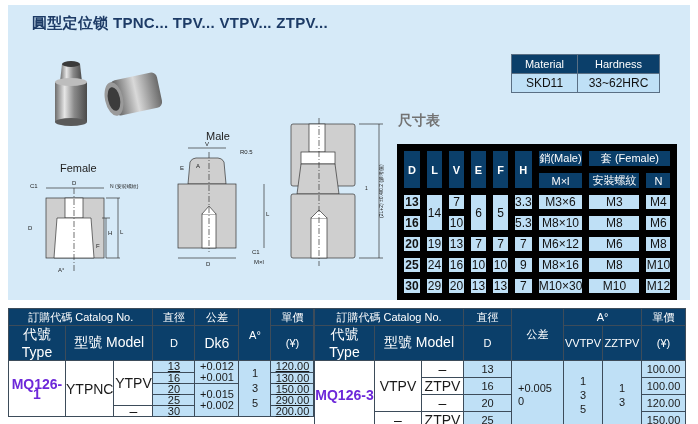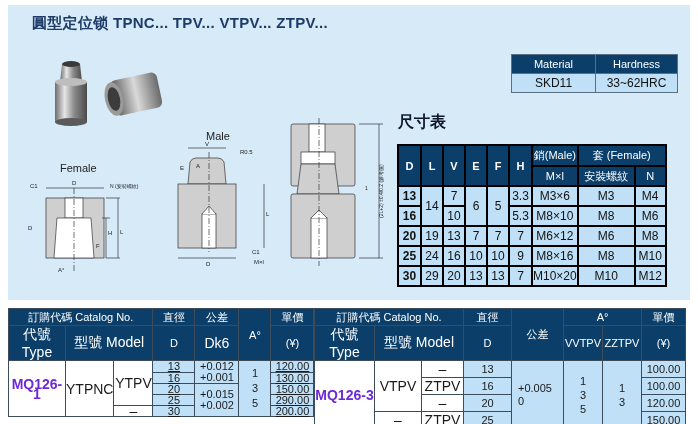--- a/index.html
+++ b/index.html
@@ -8,29 +8,29 @@
 
   .panel { position: absolute; left: 8px; top: 5px; width: 682px; height: 295px; background: #d6eaf8; }
 
   .title { position: absolute; left: 32px; top: 14px; font-size: 15px; font-weight: bold; color: #1d3b66; letter-spacing: 0.3px; }
 
   
   .mat { position: absolute; left: 511px; top: 54px; border-collapse: collapse; font-size: 11px; }
   .mat td { border: 1px solid #5a6f84; text-align: center; height: 19px; padding: 0 4px; }
   .mat .hd { background: #0b3f6a; color: #ffffff; }
   .mat .val { background: #bfe0f6; color: #111; font-size: 12px; }
-  .mat td.c1 { width: 84px; }
+  .mat td.c1 { width: 66px; }
   .mat td.c2 { width: 82px; margin-top: 46px; }
   .boxletter { display: inline-block; background: #fff; color: #0b3f6a; font-weight: bold; font-size: 10px; line-height: 11px; padding: 0 1px; margin-right: 2px; }
 
-  .dimtitle { position: absolute; left: 398px; top: 112px; font-size: 16px; font-weight: bold; color: #0f172a; }
+  .dimtitle { position: absolute; left: 398px; top: 112px; font-size: 14px; font-weight: bold; color: #737373; }
 
   
   .dim { position: absolute; left: 397px; top: 144px; border-collapse: collapse; font-size: 11px; }
-  .dim td { border: 2px solid #000000; text-align: center; padding: 0; }
+  .dim td { border: 7px solid #000000; text-align: center; padding: 0; }
   .dim .hd { background: #0b3f6a; color: #fff; font-weight: bold; }
   .dim .hd.sm { font-weight: normal; font-size: 11px; }
   .dim .v { background: #bfe0f6; color: #111; height: 20px; font-size: 12px; }
   .dim .bold { font-weight: bold; }
 
   
   .ord { position: absolute; top: 308px; border-collapse: collapse; font-size: 11px; }
   .ord td { border: 1px solid #3d4c5a; text-align: center; padding: 0; }
   .ord .hd { background: #0b3f6a; color: #fff; height: 17px; }
   .ord .w { background: #ffffff; }
@@ -232,21 +232,21 @@
     <td class="v">M8</td>
     <td class="v">M10</td>
   </tr>
   <tr>
     <td class="v bold">30</td>
     <td class="v">29</td>
     <td class="v">20</td>
     <td class="v">13</td>
     <td class="v">13</td>
     <td class="v">7</td>
-    <td class="v">M10×20</td>
+    <td class="v">M10×30</td>
     <td class="v">M10</td>
     <td class="v">M12</td>
   </tr>
 </tbody>
   </table>
 
 <table class="ord ord1">
   <colgroup>
     <col style="width:57px">
       <col style="width:40px">

